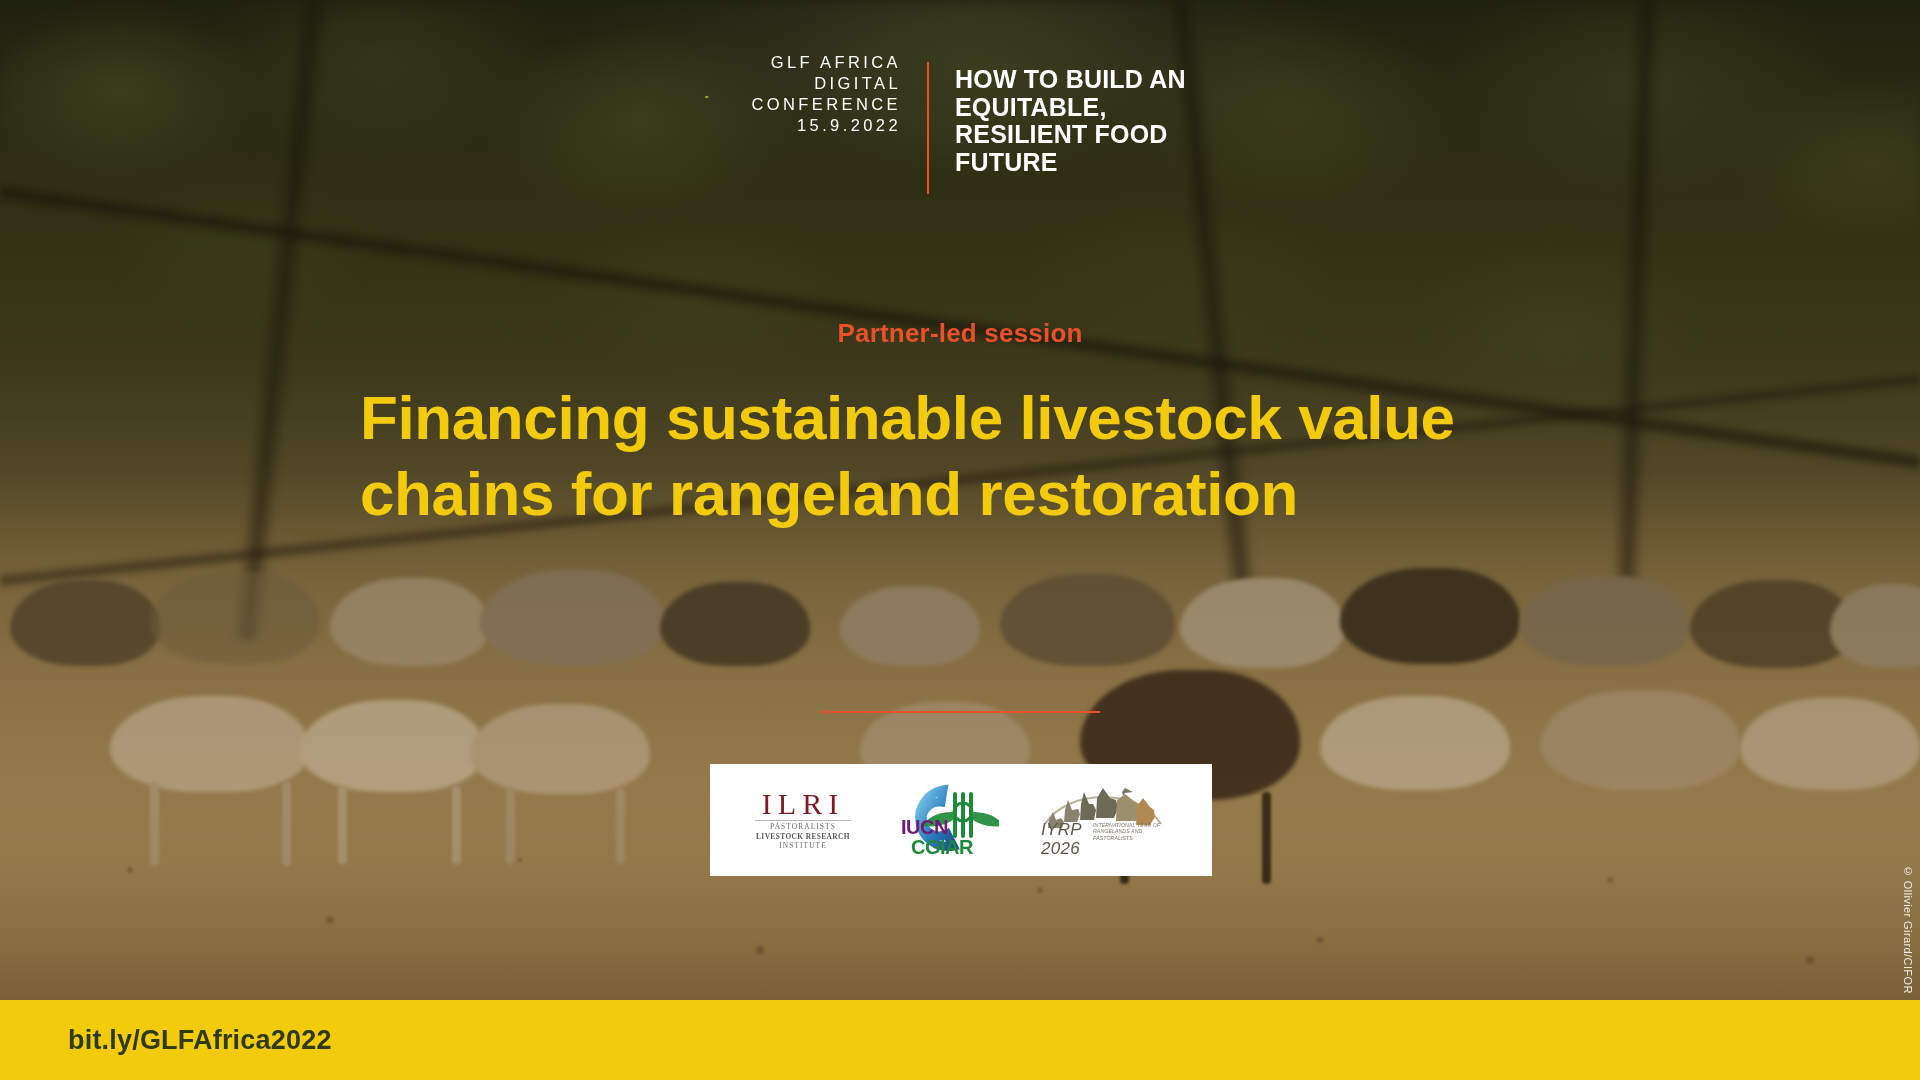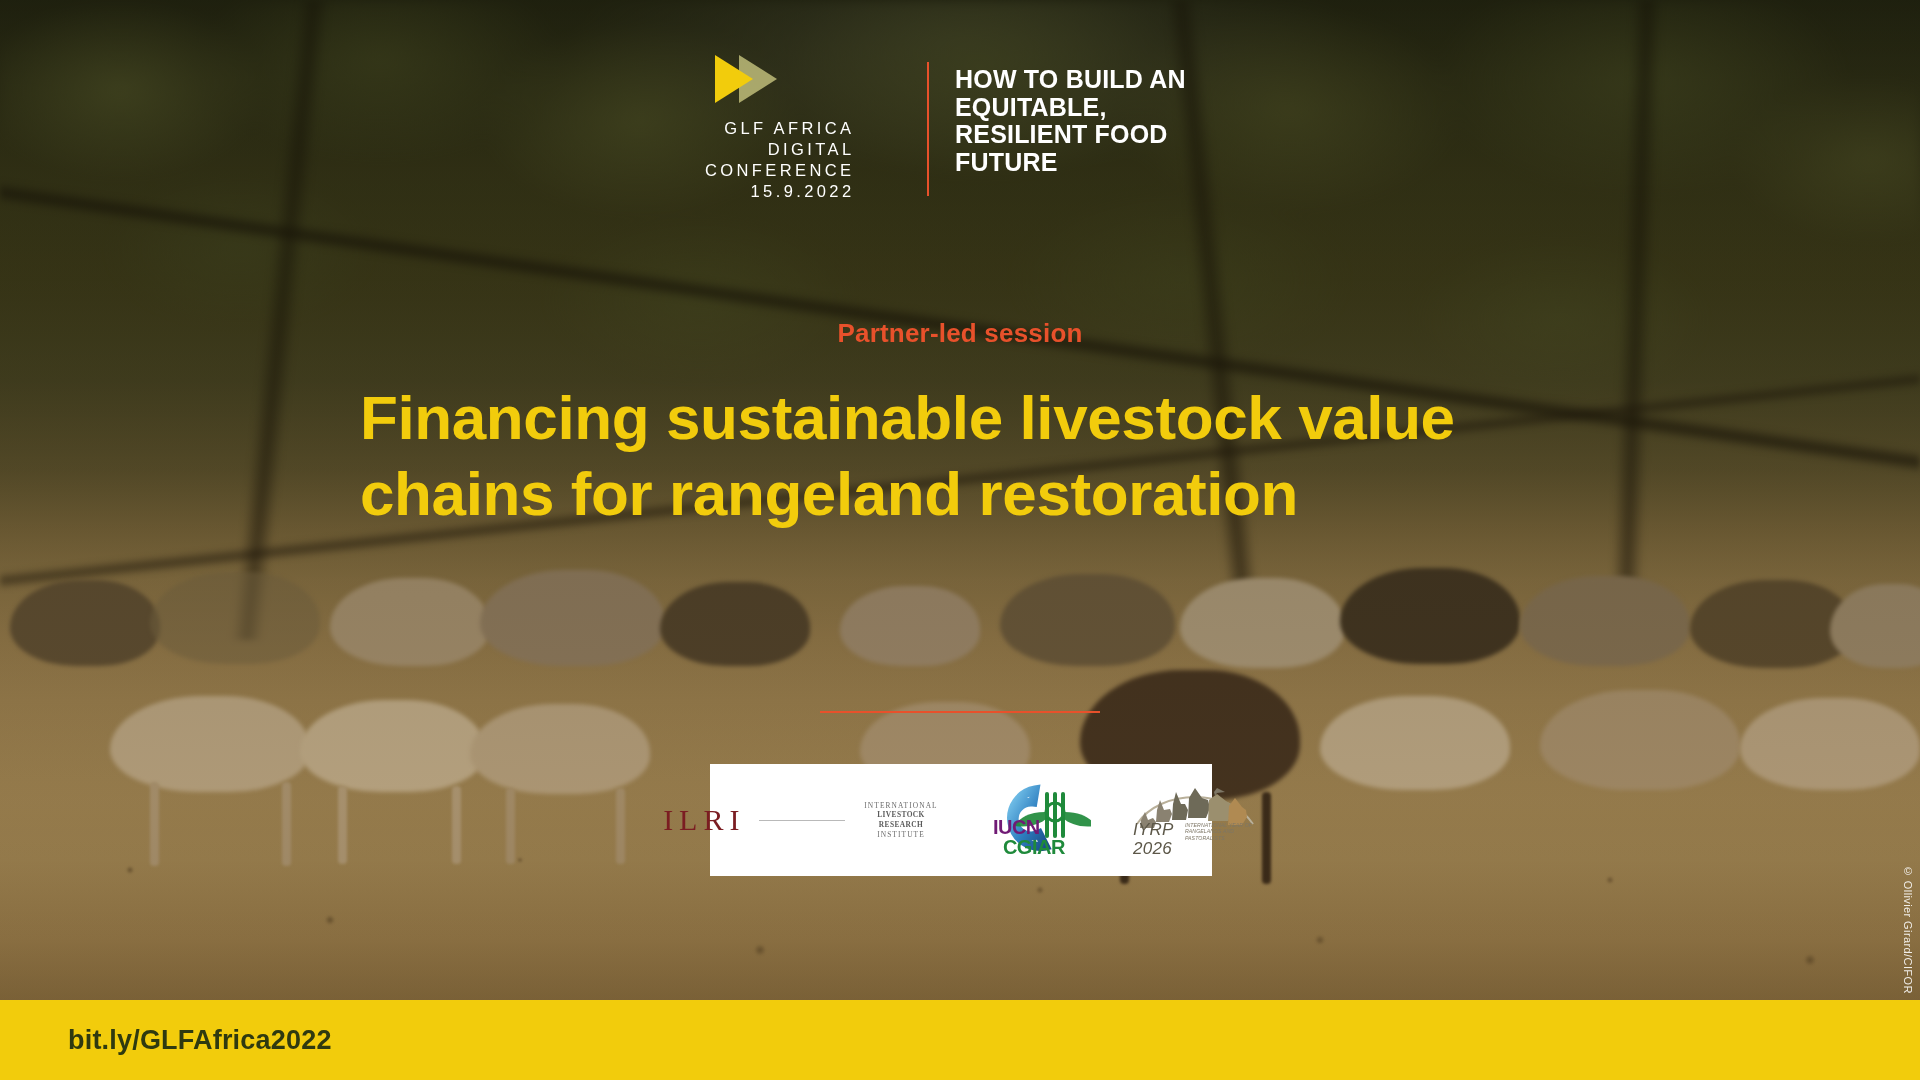--- a/index.html
+++ b/index.html
@@ -111,21 +111,21 @@
     background:
       linear-gradient(to bottom, rgba(18,20,6,.50) 0%, rgba(24,24,8,.42) 30%,
                       rgba(30,24,8,.30) 55%, rgba(40,28,8,.26) 80%, rgba(40,28,8,.30) 100%);
   }
 
   
   .header {
     position:absolute; left:0; top:52px; width:1920px;
     display:flex; justify-content:center; align-items:flex-start; gap:0;
   }
-  .glf-block { display:flex; flex-direction:column; align-items:flex-start; width:196px; }
+  .glf-block { display:flex; flex-direction:row; align-items:flex-end; width:196px;gap:36px; }
   .glf-marks { display:block; margin-right:6px; margin-bottom:12px; }
   .glf-lines { text-align:right; }
   .glf-lines div {
     color:#fff; font-size:16.5px; font-weight:400; letter-spacing:3.4px;
     line-height:21px; white-space:nowrap;
   }
   .rule {
     width:2px; align-self:stretch; background:#E8512B;
     margin:10px 26px 6px 26px; min-height:132px;
   }
@@ -151,21 +151,21 @@
   }
 
   
   .panel {
     position:absolute; left:710px; top:764px; width:502px; height:112px;
     background:#fff;
     display:flex; align-items:center; justify-content:center; gap:40px;
   }
   .logo { display:flex; align-items:center; justify-content:center; }
 
-  .ilri { flex-direction:row; gap:14px; }
+  .ilri { flex-direction:column; gap:1px; }
   .ilri-word {
     color:#7B1D22; font-family:"Liberation Serif", serif; font-size:30px;
     letter-spacing:6px; line-height:30px;
   }
   .ilri-bar { width:96px; height:1px; background:#b9b9b9; }
   .ilri-sub { text-align:center; }
   .ilri-sub div {
     color:#6b6b6b; font-family:"Liberation Serif", serif;
     font-size:7.4px; line-height:9.6px; letter-spacing:1.1px;
   }
@@ -287,21 +287,21 @@
   <div class="kicker">Partner-led session</div>
   <div class="title">Financing sustainable livestock value chains for rangeland restoration</div>
   <div class="divider"></div>
 
   <div class="panel">
 
     <div class="logo ilri">
       <div class="ilri-word">ILRI</div>
       <div class="ilri-bar"></div>
       <div class="ilri-sub">
-        <div>INTERNATIONAL</div>
+        <div>PASTORALISTS</div>
         <div class="mid">LIVESTOCK RESEARCH</div>
         <div>INSTITUTE</div>
       </div>
     </div>
 
     <div class="logo cg">
       <svg width="108" height="76" viewBox="0 0 108 76">
         <defs>
           <linearGradient id="ring" x1="0" y1="0" x2="1" y2="1">
             <stop offset="0%" stop-color="#7ECBEF"></stop>

